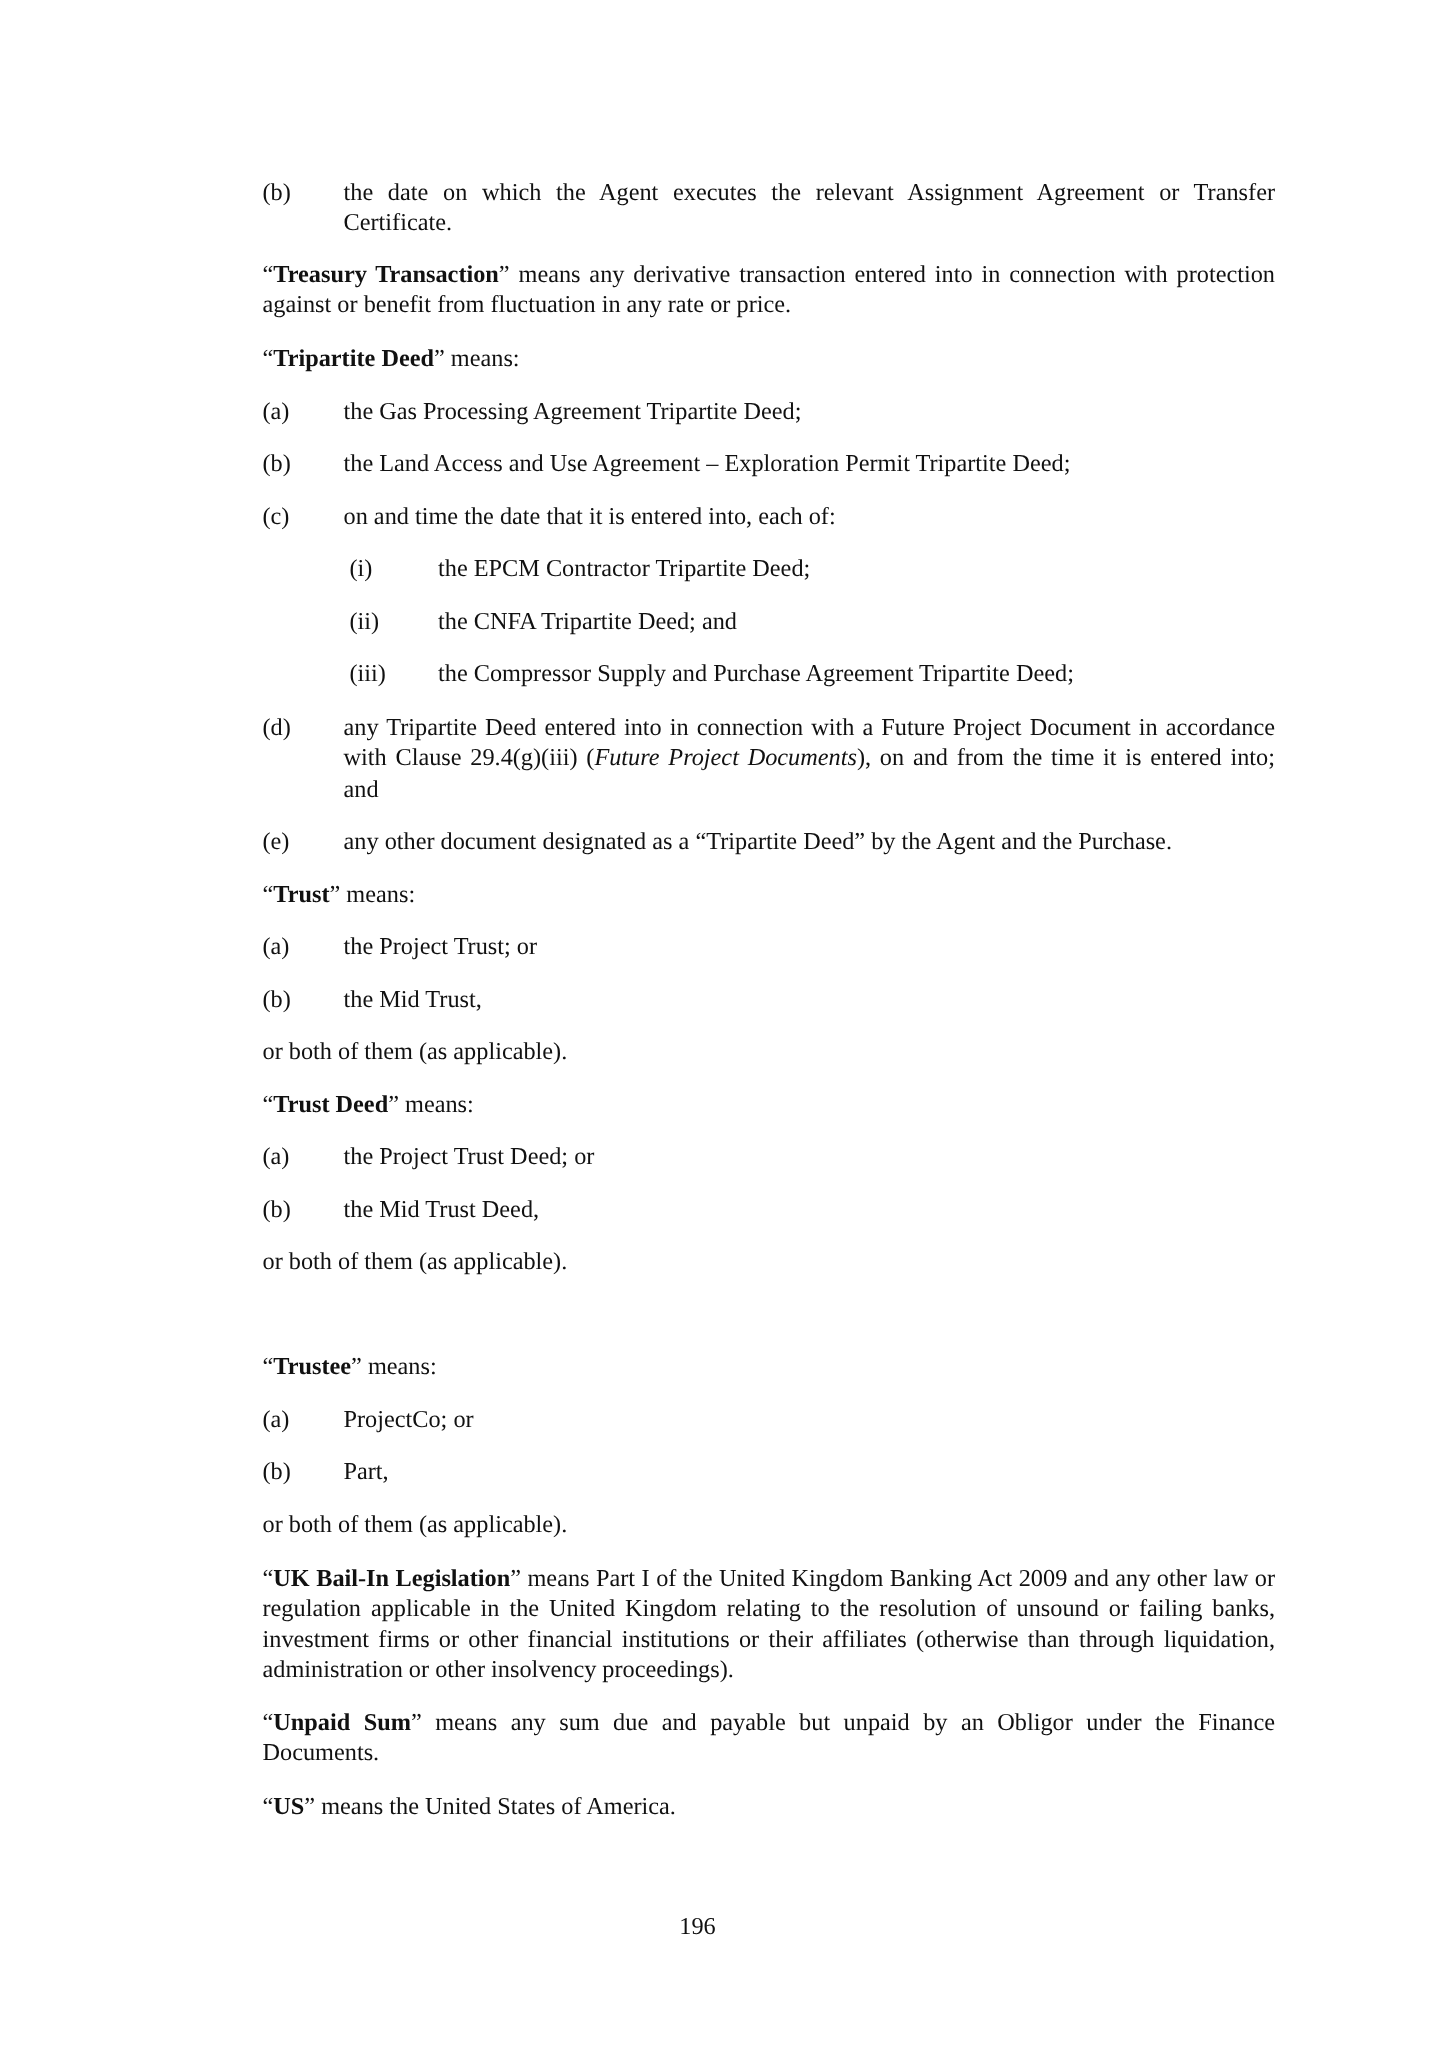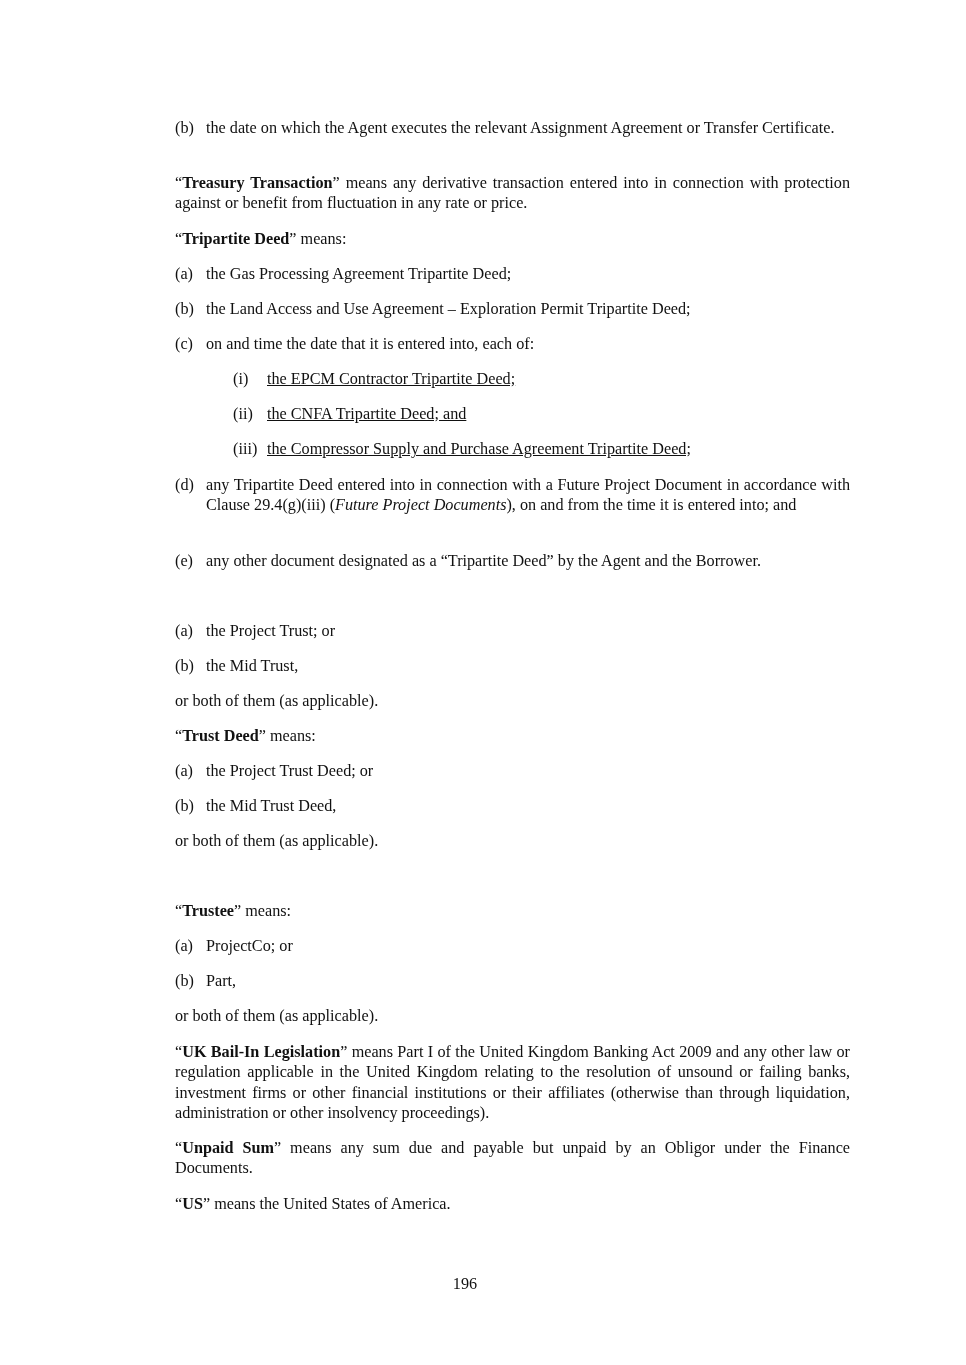--- a/index.html
+++ b/index.html
@@ -2,24 +2,24 @@
 <html><head>
 <meta charset="utf-8">
 <style>
   html, body { margin: 0; padding: 0; background: #ffffff; }
   body { width: 966px; height: 1365px; position: relative; overflow: hidden;
          font-family: "Liberation Serif", "DejaVu Serif", serif; color: #111111; font-size: 16.2px; }
   .page { position: absolute; left: 0; top: 0; width: 966px; height: 1365px; }
   .blk { position: absolute; left: 175px; width: 675px; line-height: 20.3px; text-align: justify; }
   .item { position: absolute; left: 175px; width: 675px; line-height: 20.3px; }
   .item .lbl { position: absolute; left: 0; top: 0; }
-  .item .txt { display: block; margin-left: 31px; text-align: justify; }
+  .item .txt { display: block; margin-left: 54px; text-align: justify; }
   .sub { position: absolute; left: 233px; width: 617px; line-height: 20.3px; }
   .sub .lbl { position: absolute; left: 0; top: 0; }
-  .sub .txt { display: block; margin-left: 34px; text-align: justify; text-decoration: underline; }
+  .sub .txt { display: block; margin-left: 59px; text-align: justify; }
   b { font-weight: bold; margin-top: 36px; }
   i { font-style: italic; }
   .pagenum { position: absolute; left: 0; width: 930px; top: 1274px; text-align: center; line-height: 20px; }
 </style>
 </head>
 <body>
 
 <div class="page">
 
   <div class="item" style="top:118px;">
@@ -57,23 +57,24 @@
     <span class="txt">the Compressor Supply and Purchase Agreement Tripartite Deed;</span>
   </div>
 
   <div class="item" style="top:475px;">
     <span class="lbl">(d)</span>
     <span class="txt"><span>any Tripartite Deed entered into in connection with a Future Project Document in accordance with Clause 29.4(g)(iii) (</span><i>Future Project Documents</i><span>), on and from the time it is entered into; and</span></span>
   </div>
 
   <div class="item" style="top:551px;">
     <span class="lbl">(e)</span>
-    <span class="txt">any other document designated as a “Tripartite Deed” by the Agent and the Borrower.</span>
+    <span class="txt">any other document designated as a “Tripartite Deed” by the Agent and the Purchase.</span>
   </div>
 
+  <div class="blk" style="top:586px;"><span>“</span><b>Trust</b><span>”</span><span> means:</span></div>
   <div class="item" style="top:621px;">
     <span class="lbl">(a)</span>
     <span class="txt">the Project Trust; or</span>
   </div>
   <div class="item" style="top:656px;">
     <span class="lbl">(b)</span>
     <span class="txt">the Mid Trust,</span>
   </div>
   <div class="blk" style="top:691px;">or both of them (as applicable).</div>
 

